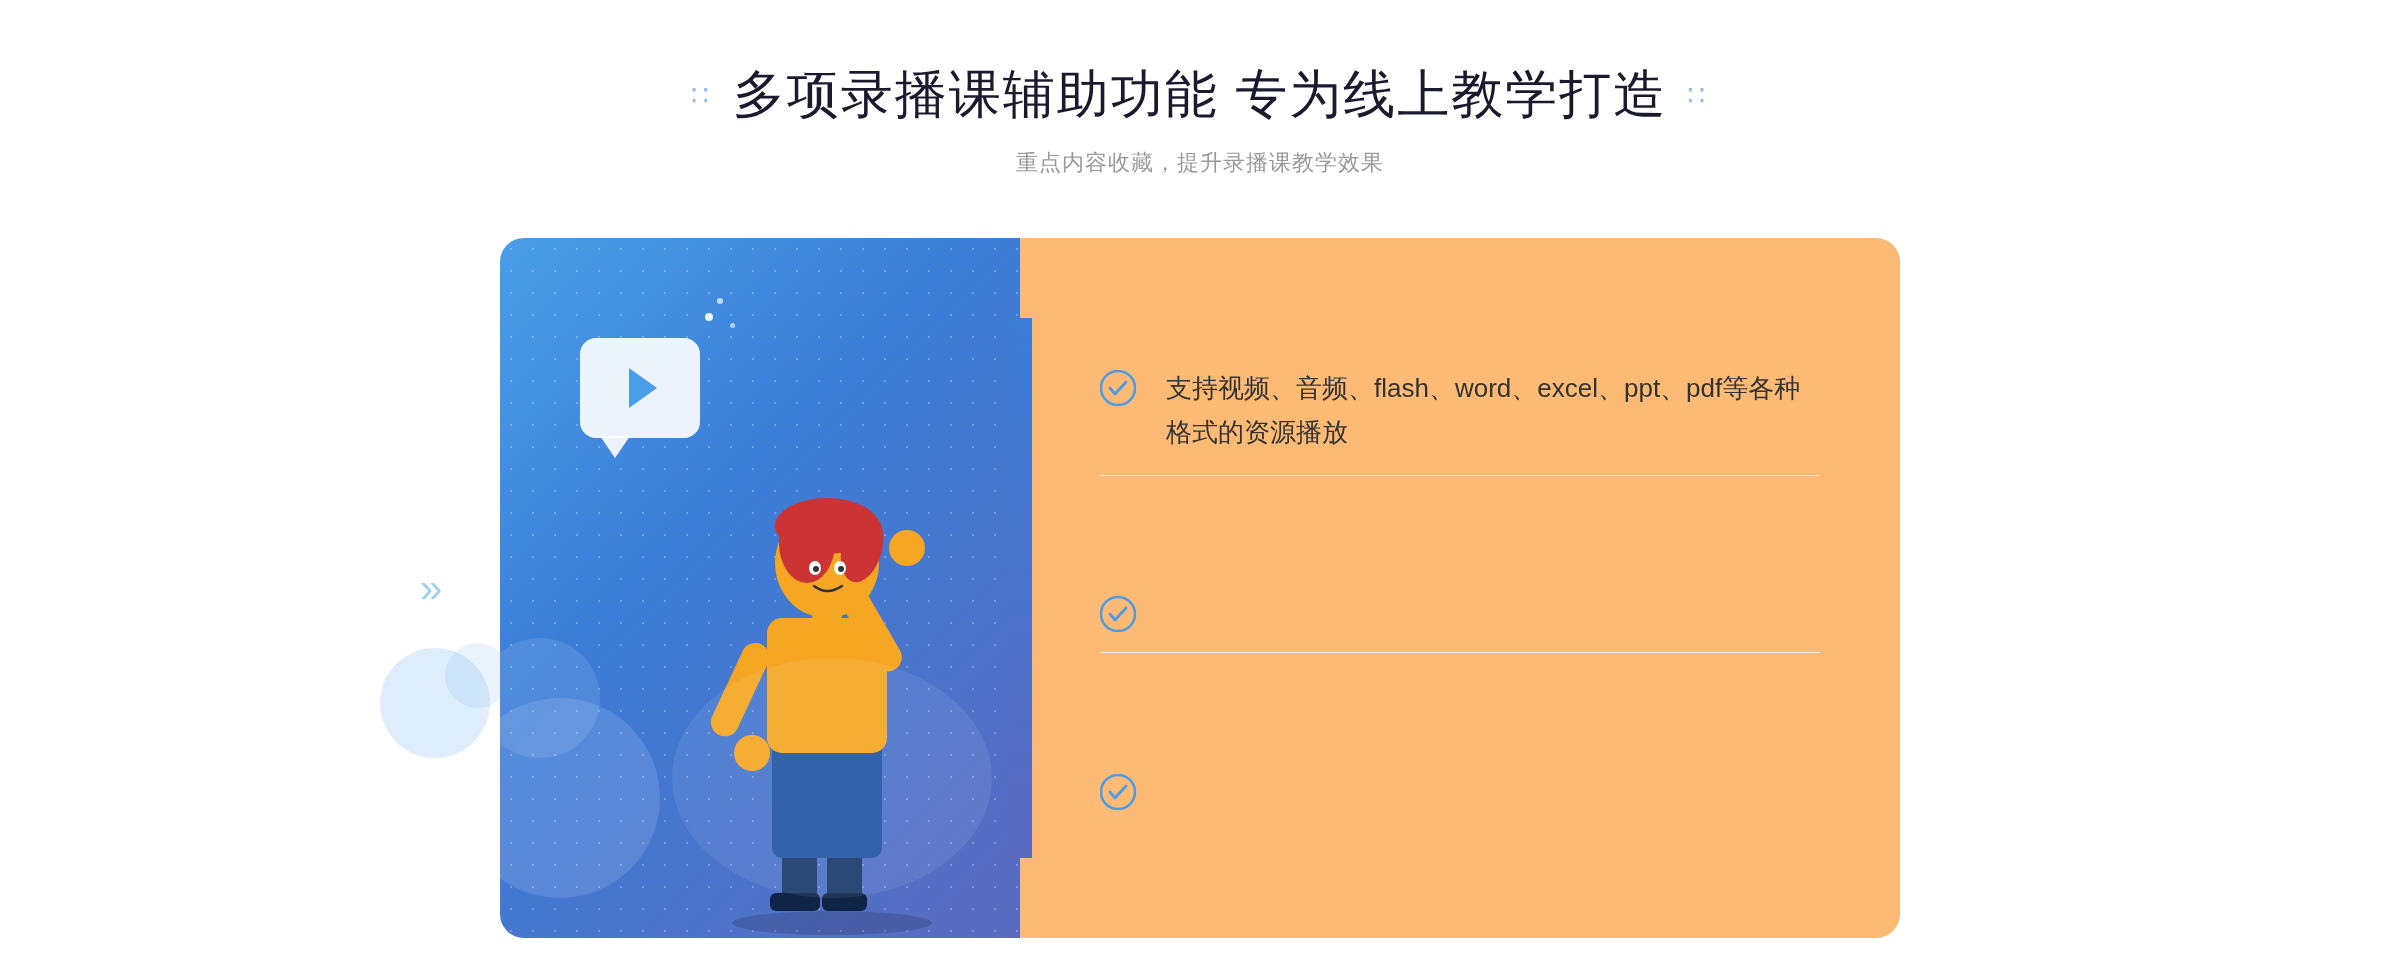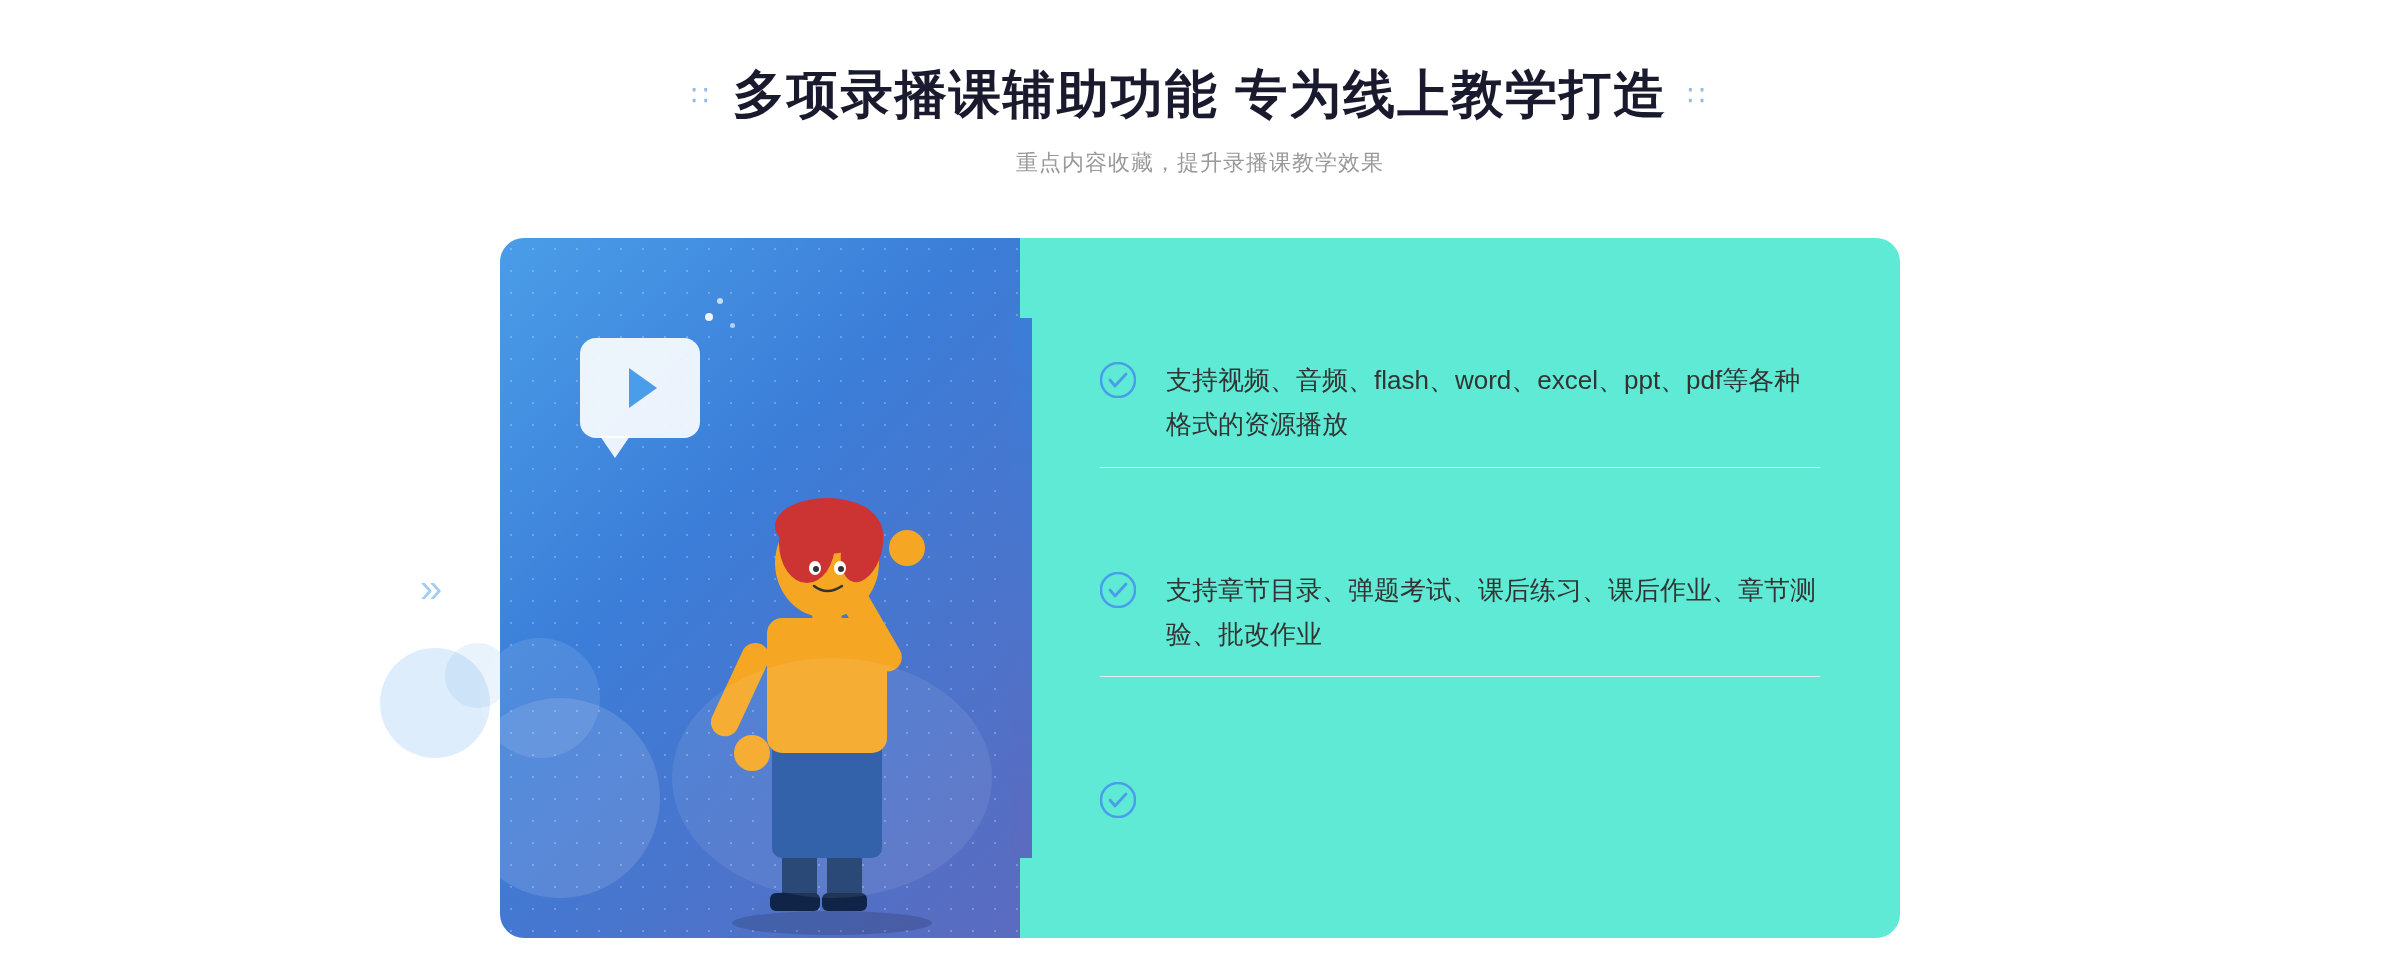--- a/index.html
+++ b/index.html
@@ -46,21 +46,21 @@
 
     .title-dots {
       color: #4a90d9;
       font-size: 28px;
       letter-spacing: 4px;
       opacity: 0.6;
     }
 
     .main-title {
       font-size: 52px;
-      font-weight: 700;
+      font-weight: 400;
       color: #1a1a2e;
       letter-spacing: 2px;
     }
 
     .subtitle {
       margin-top: 18px;
       font-size: 22px;
       color: #999999;
       letter-spacing: 1px;
     }
@@ -177,21 +177,21 @@
       left: -20px;
       width: 120px;
       height: 120px;
       border-radius: 50%;
       background: rgba(255,255,255,0.1);
     }
 
     
     .features-panel {
       flex: 1;
-      background: #5eead4;
+      background: #fdba74;
       border-radius: 0 24px 24px 0;
       padding: 60px 80px;
       display: flex;
       flex-direction: column;
       justify-content: space-around;
       min-height: 700px;
       position: relative;
     }
 
     .feature-item {
@@ -341,21 +341,20 @@
         <span class="feature-text">支持视频、音频、flash、word、excel、ppt、pdf等各种格式的资源播放</span>
       </div>
 
       <div class="feature-item">
         <div class="check-icon">
           <svg viewBox="0 0 36 36" xmlns="http://www.w3.org/2000/svg">
             <circle cx="18" cy="18" r="17" stroke="#4a9de8" stroke-width="2.5" fill="none"></circle>
             <polyline points="10,18 15,24 26,12" stroke="#4a9de8" stroke-width="2.8" fill="none" stroke-linecap="round" stroke-linejoin="round"></polyline>
           </svg>
         </div>
-        <span class="feature-text">支持章节目录、弹题考试、课后练习、课后作业、章节测验、批改作业</span>
       </div>
 
       <div class="feature-item">
         <div class="check-icon">
           <svg viewBox="0 0 36 36" xmlns="http://www.w3.org/2000/svg">
             <circle cx="18" cy="18" r="17" stroke="#4a9de8" stroke-width="2.5" fill="none"></circle>
             <polyline points="10,18 15,24 26,12" stroke="#4a9de8" stroke-width="2.8" fill="none" stroke-linecap="round" stroke-linejoin="round"></polyline>
           </svg>
         </div>
       </div>

